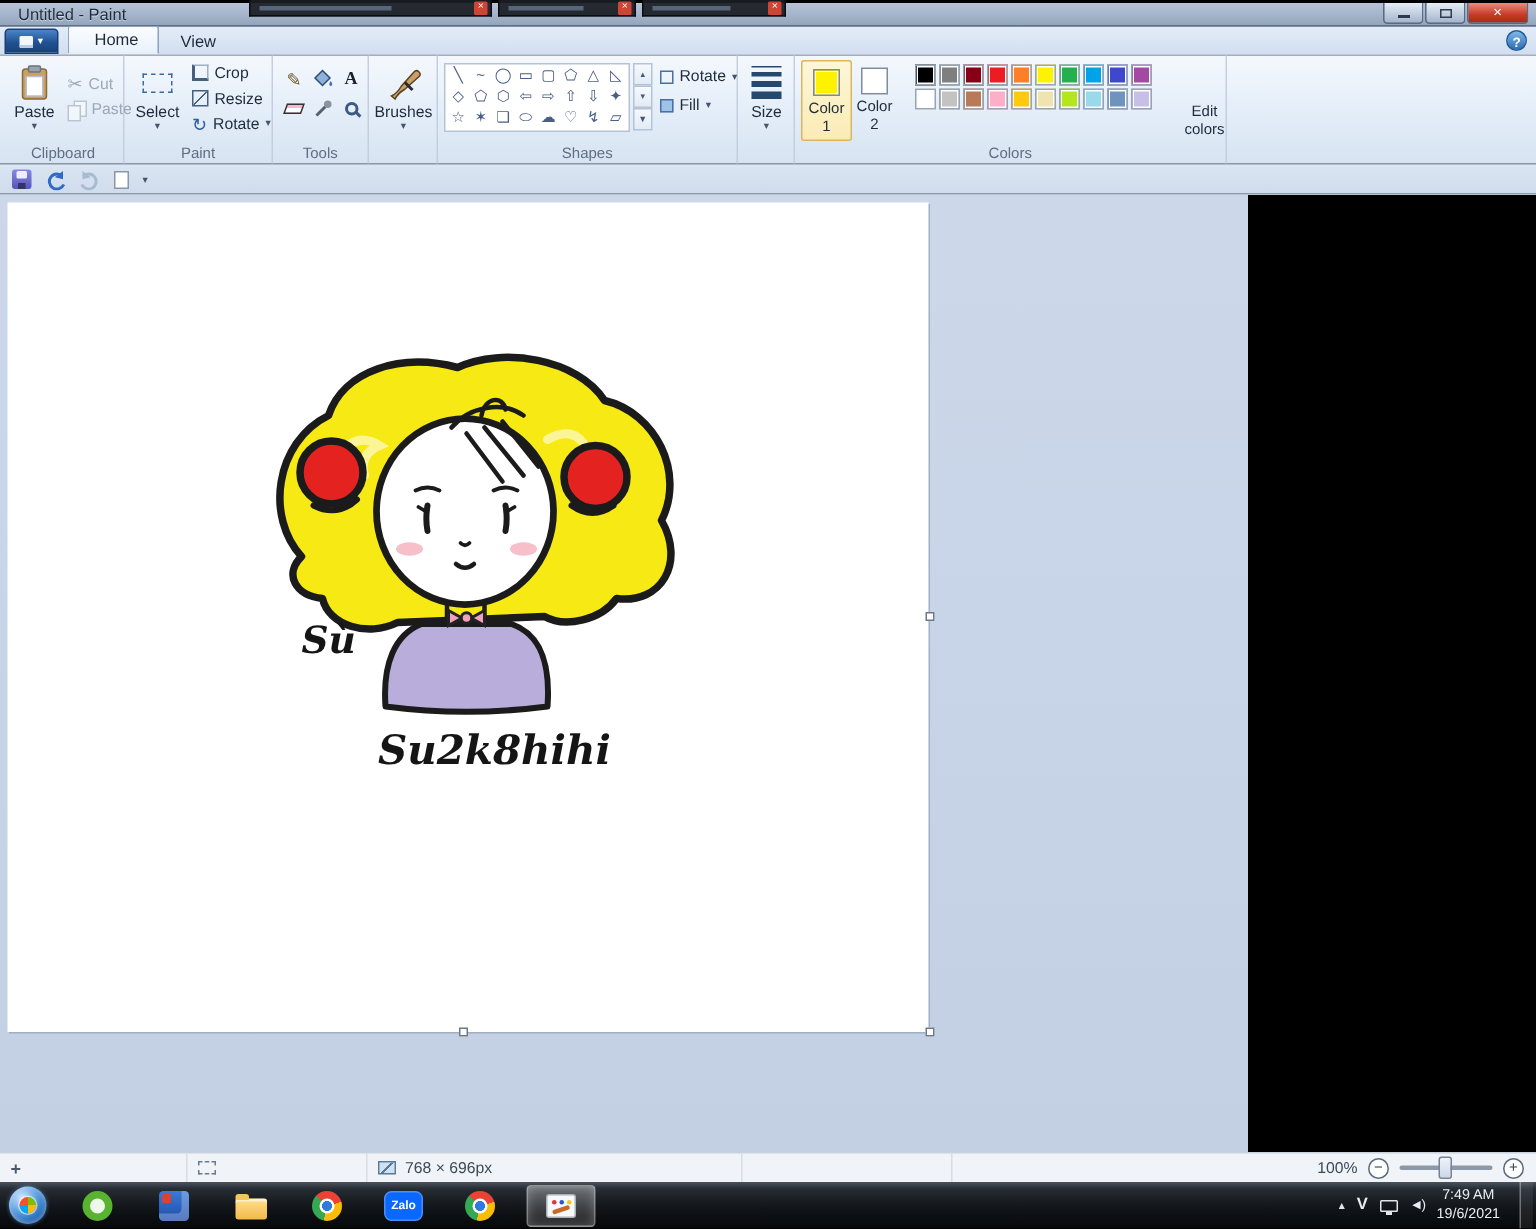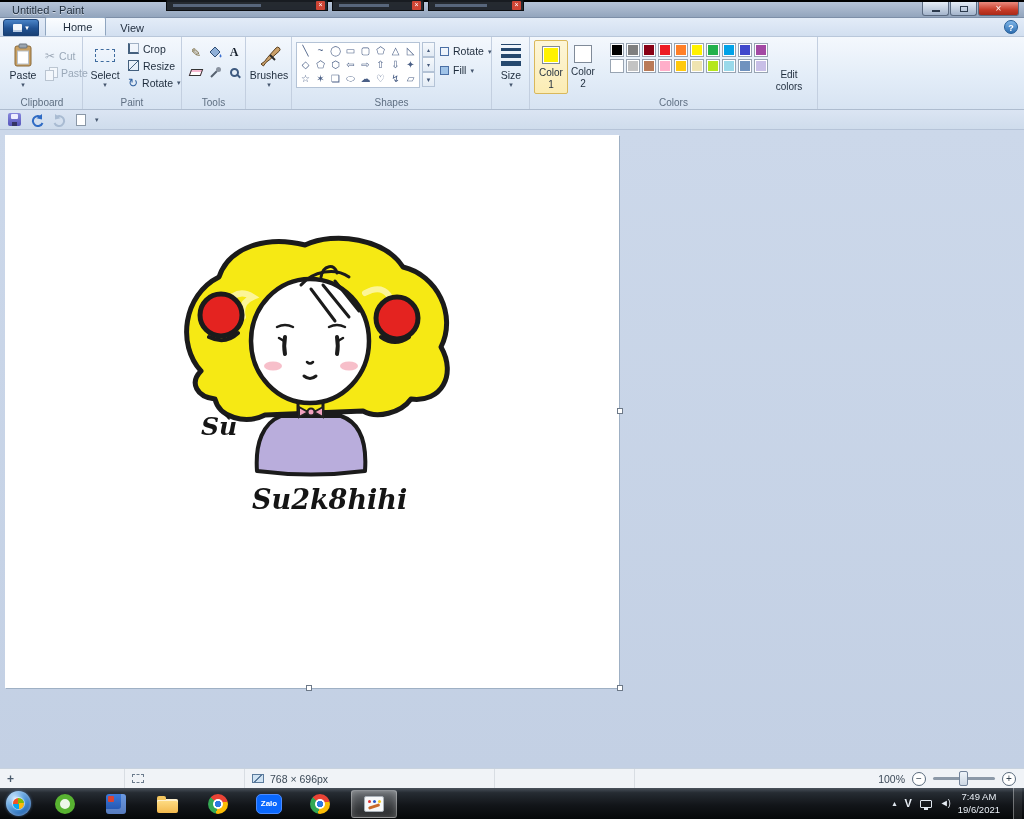--- a/index.html
+++ b/index.html
@@ -98,21 +98,21 @@
   
   .qat { position:absolute; left:0; top:110px; width:1024px; height:20px;
     background:linear-gradient(#dbe5f3,#cfdcec); border-bottom:1px solid #b6c4d8; display:flex; align-items:center; gap:9px; padding-left:8px; }
   .ic-save { position:relative; width:13px; height:13px; background:linear-gradient(#8888dd,#5555bb); border-radius:2px; }
   .ic-save::before { content:''; position:absolute; left:3px; top:1px; width:7px; height:5px; background:#eef; border-radius:1px; }
   .ic-save::after  { content:''; position:absolute; left:4px; bottom:0; width:5px; height:4px; background:#343464; }
   .ic-page { width:10px; height:12px; background:#fff; border:1px solid #8a97a6; }
   .qat .caret { font-size:7px; color:#44566e; }
 
   
-  .workspace { position:absolute; left:0; top:130px; width:1024px; height:638px;
+  .workspace { position:absolute; left:0; top:130px; width:832px; height:638px;
     background:linear-gradient(#ccd8ea,#c3d0e4); }
   .canvas { position:absolute; left:5px; top:5px; width:614px; height:553px; background:#fff;
     box-shadow:1px 1px 0 #9fb0c4; }
   .art { position:absolute; left:0; top:0; width:100%; height:100%; }
   .handle { position:absolute; width:6px; height:6px; background:#fff; border:1px solid #6d7988; }
 
   
   .statusbar { position:absolute; left:0; top:768px; width:1024px; height:20px; background:#f0f3f7;
     border-top:1px solid #c8d2de; display:flex; align-items:center; font-size:10.5px; color:#3c4a58; }
   .sseg { height:100%; display:flex; align-items:center; gap:6px; padding-left:7px; border-right:1px solid #d8dde3; }
@@ -387,21 +387,21 @@
           <div class="swatch" style="background: rgb(195, 195, 195);"></div>
           <div class="swatch" style="background: rgb(185, 122, 87);"></div>
           <div class="swatch" style="background: rgb(255, 174, 201);"></div>
           <div class="swatch" style="background: rgb(255, 201, 14);"></div>
           <div class="swatch" style="background: rgb(239, 228, 176);"></div>
           <div class="swatch" style="background: rgb(181, 230, 29);"></div>
           <div class="swatch" style="background: rgb(153, 217, 234);"></div>
           <div class="swatch" style="background: rgb(112, 146, 190);"></div>
           <div class="swatch" style="background: rgb(200, 191, 231);"></div>
         </div>
-      <div class="colorbtn" style="left:242px">
+      <div class="colorbtn" style="left:256px">
         <span class="icz" style="height:26px"><span class="ic-wheel"></span></span>
         <span class="clabel" style="width:34px">Edit colors</span>
       </div>
       <div class="gcaption">Colors</div>
     </div>
   </div>
 
   <div class="qat">
     <span class="ic-save"></span>
     <svg width="14" height="14">

